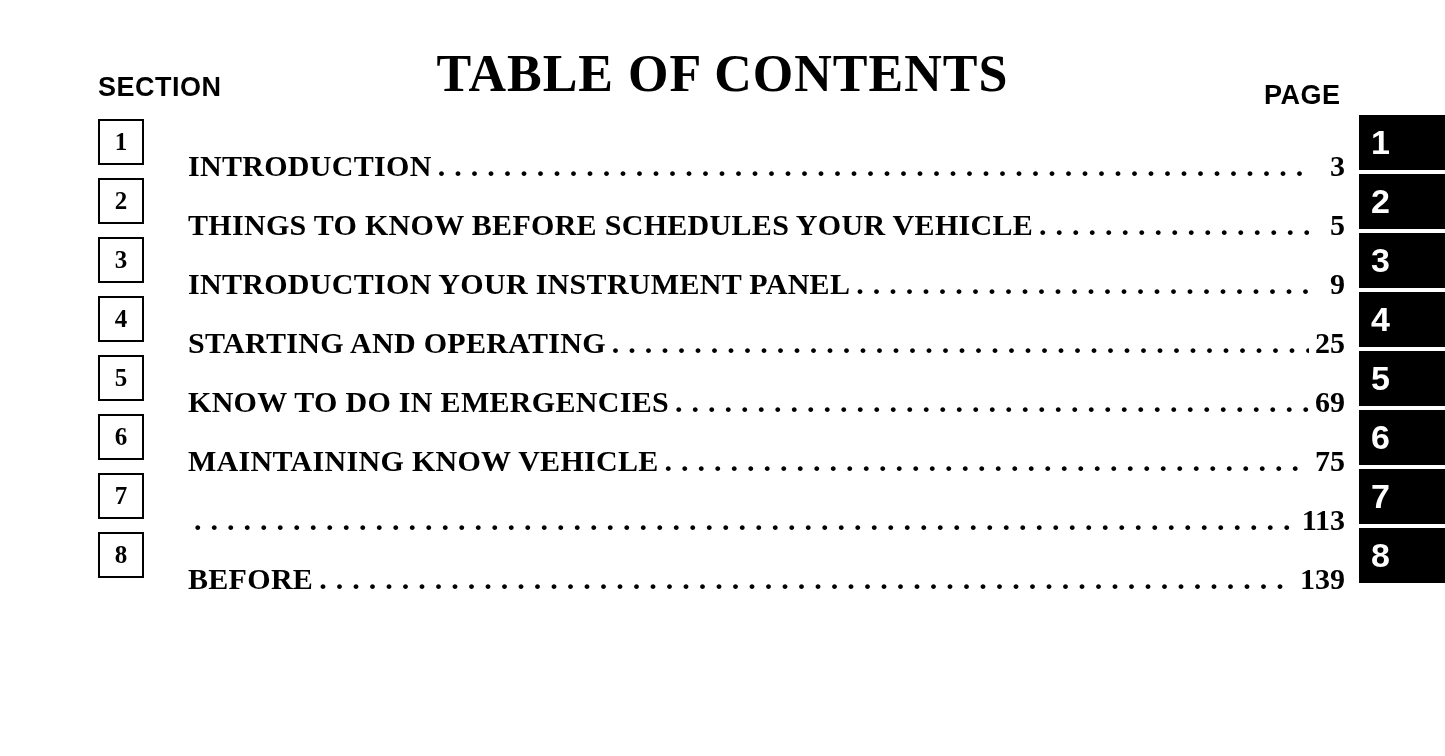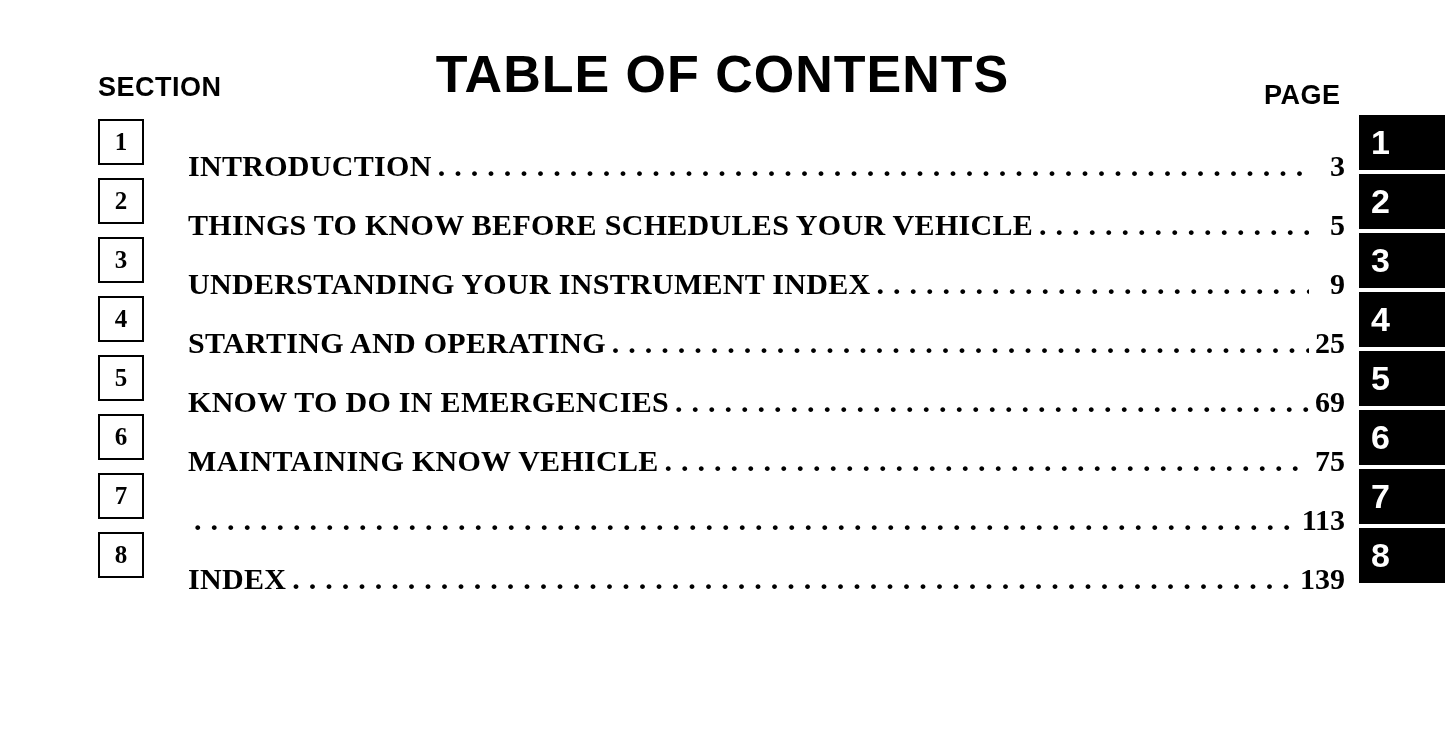--- a/index.html
+++ b/index.html
@@ -34,21 +34,21 @@
     font-size: 27px;
     letter-spacing: 0.5px;
   }
 
   .doc-title {
     position: absolute;
     left: 0;
     top: 44px;
     width: 1445px;
     text-align: center;
-    font-family: Liberation Sans, sans-serif;
+    font-family: Liberation Serif, serif;
     font-weight: bold;
     font-size: 52px;
     letter-spacing: 1px;
   }
 
   .label-page {
     position: absolute;
     left: 1264px;
     top: 72px;
     font-family: "Liberation Sans", sans-serif;
@@ -170,21 +170,21 @@
         <span class="entry-title">THINGS TO KNOW BEFORE SCHEDULES YOUR VEHICLE</span>
         <span class="dots">.........................................................................................</span>
         <span class="entry-page">5</span>
       </div>
       <div class="tab">2</div>
     </div>
 
     <div class="toc-row">
       <div class="sec-box">3</div>
       <div class="entry">
-        <span class="entry-title">UNDERSTANDING YOUR INSTRUMENT INDEX</span>
+        <span class="entry-title">INTRODUCTION YOUR INSTRUMENT PANEL</span>
         <span class="dots">.........................................................................................</span>
         <span class="entry-page">9</span>
       </div>
       <div class="tab">3</div>
     </div>
 
     <div class="toc-row">
       <div class="sec-box">4</div>
       <div class="entry">
         <span class="entry-title">STARTING AND OPERATING</span>
@@ -219,21 +219,21 @@
       <div class="entry">
         <span class="dots">.........................................................................................</span>
         <span class="entry-page">113</span>
       </div>
       <div class="tab">7</div>
     </div>
 
     <div class="toc-row">
       <div class="sec-box">8</div>
       <div class="entry">
-        <span class="entry-title">INDEX</span>
+        <span class="entry-title">BEFORE</span>
         <span class="dots">.........................................................................................</span>
         <span class="entry-page">139</span>
       </div>
       <div class="tab">8</div>
     </div>
 
   </div>
 </div>
 
 </body></html>

